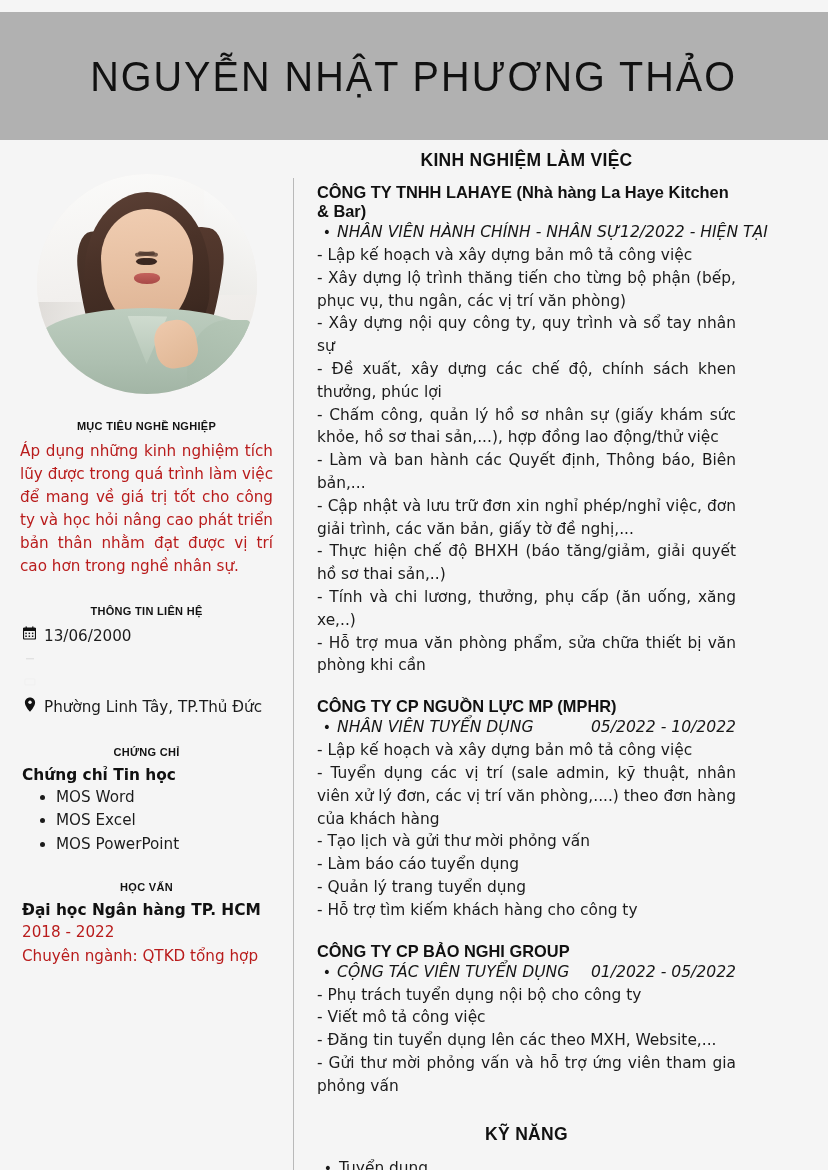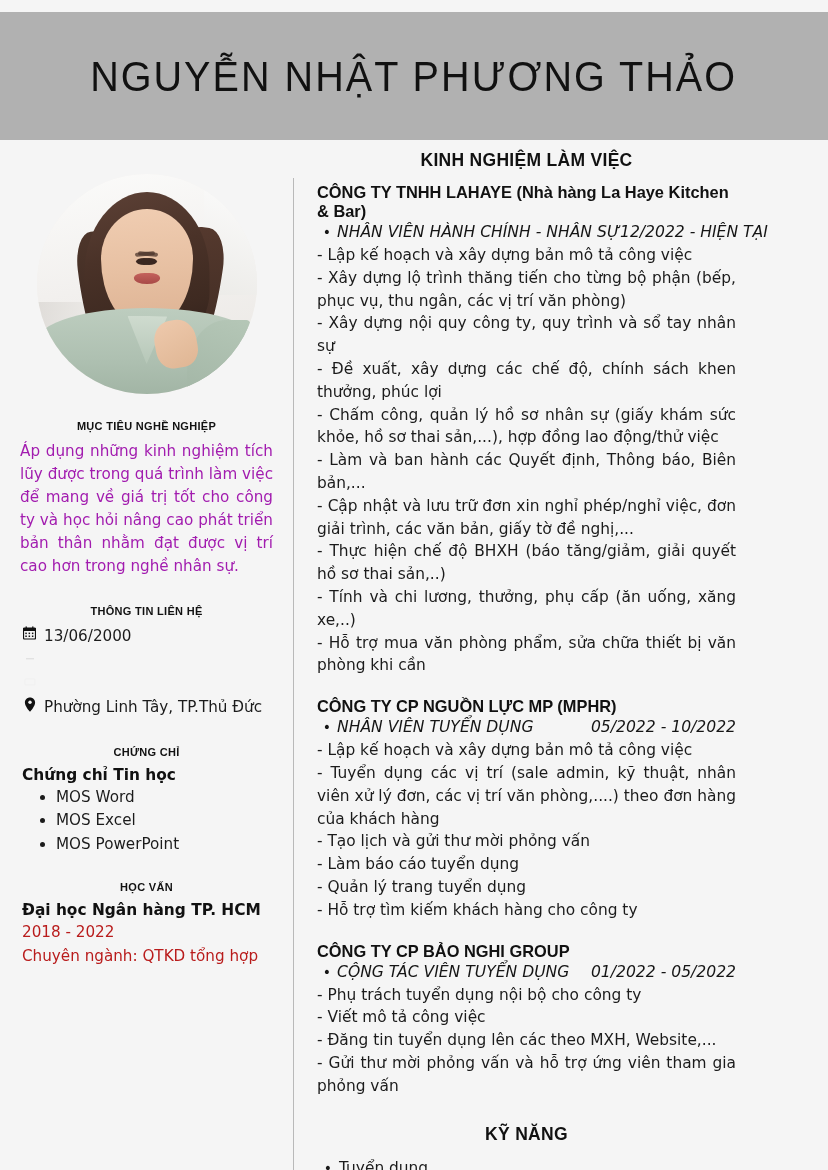--- a/index.html
+++ b/index.html
@@ -186,21 +186,21 @@
     letter-spacing: .3px;
     margin: 26px 0 8px 0;
     color: #111;
   }
   .objective {
     font-size: 15.2px;
     line-height: 1.52;
     text-align: justify;
     text-align-last: left;
     margin: 0 2px;
-    color: #a21caf;
+    color: #b91c1c;
   }
   .contact-row {
     display: flex;
     align-items: flex-start;
     gap: 7px;
     font-size: 15.2px;
     line-height: 1.55;
     margin: 2px 0 2px 4px;
     color: #1b1b1b;
   }

